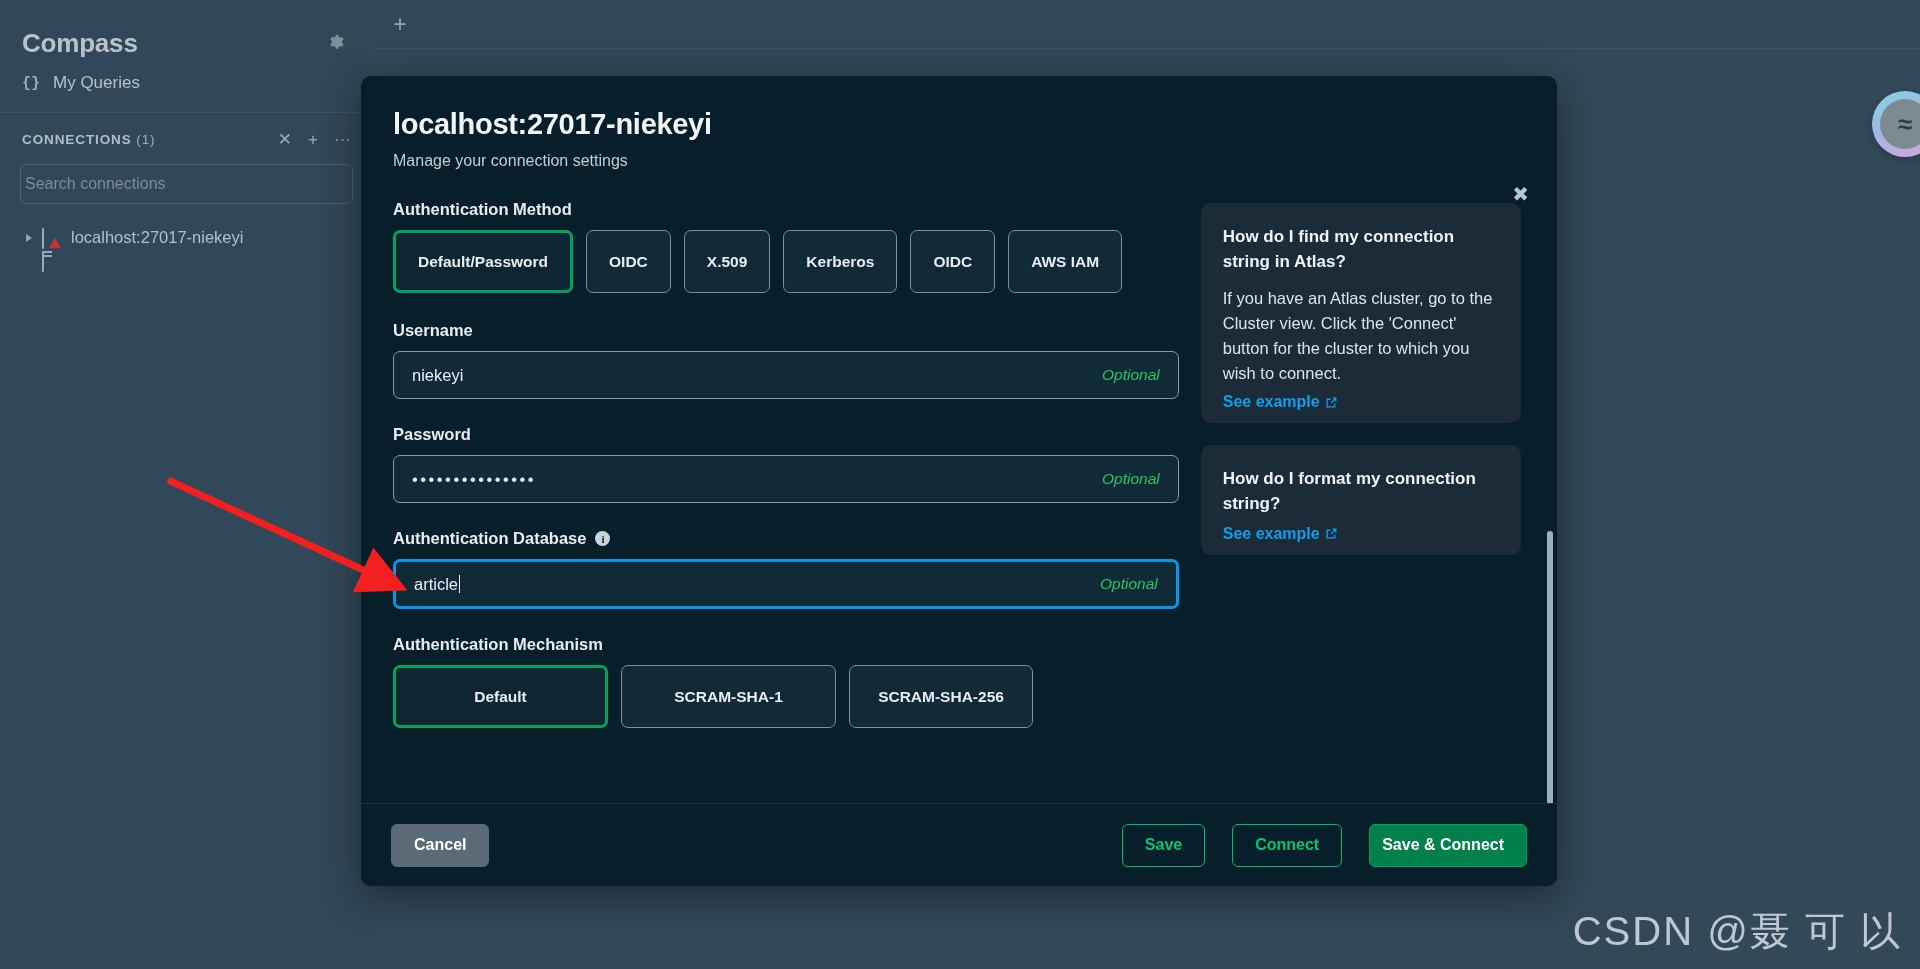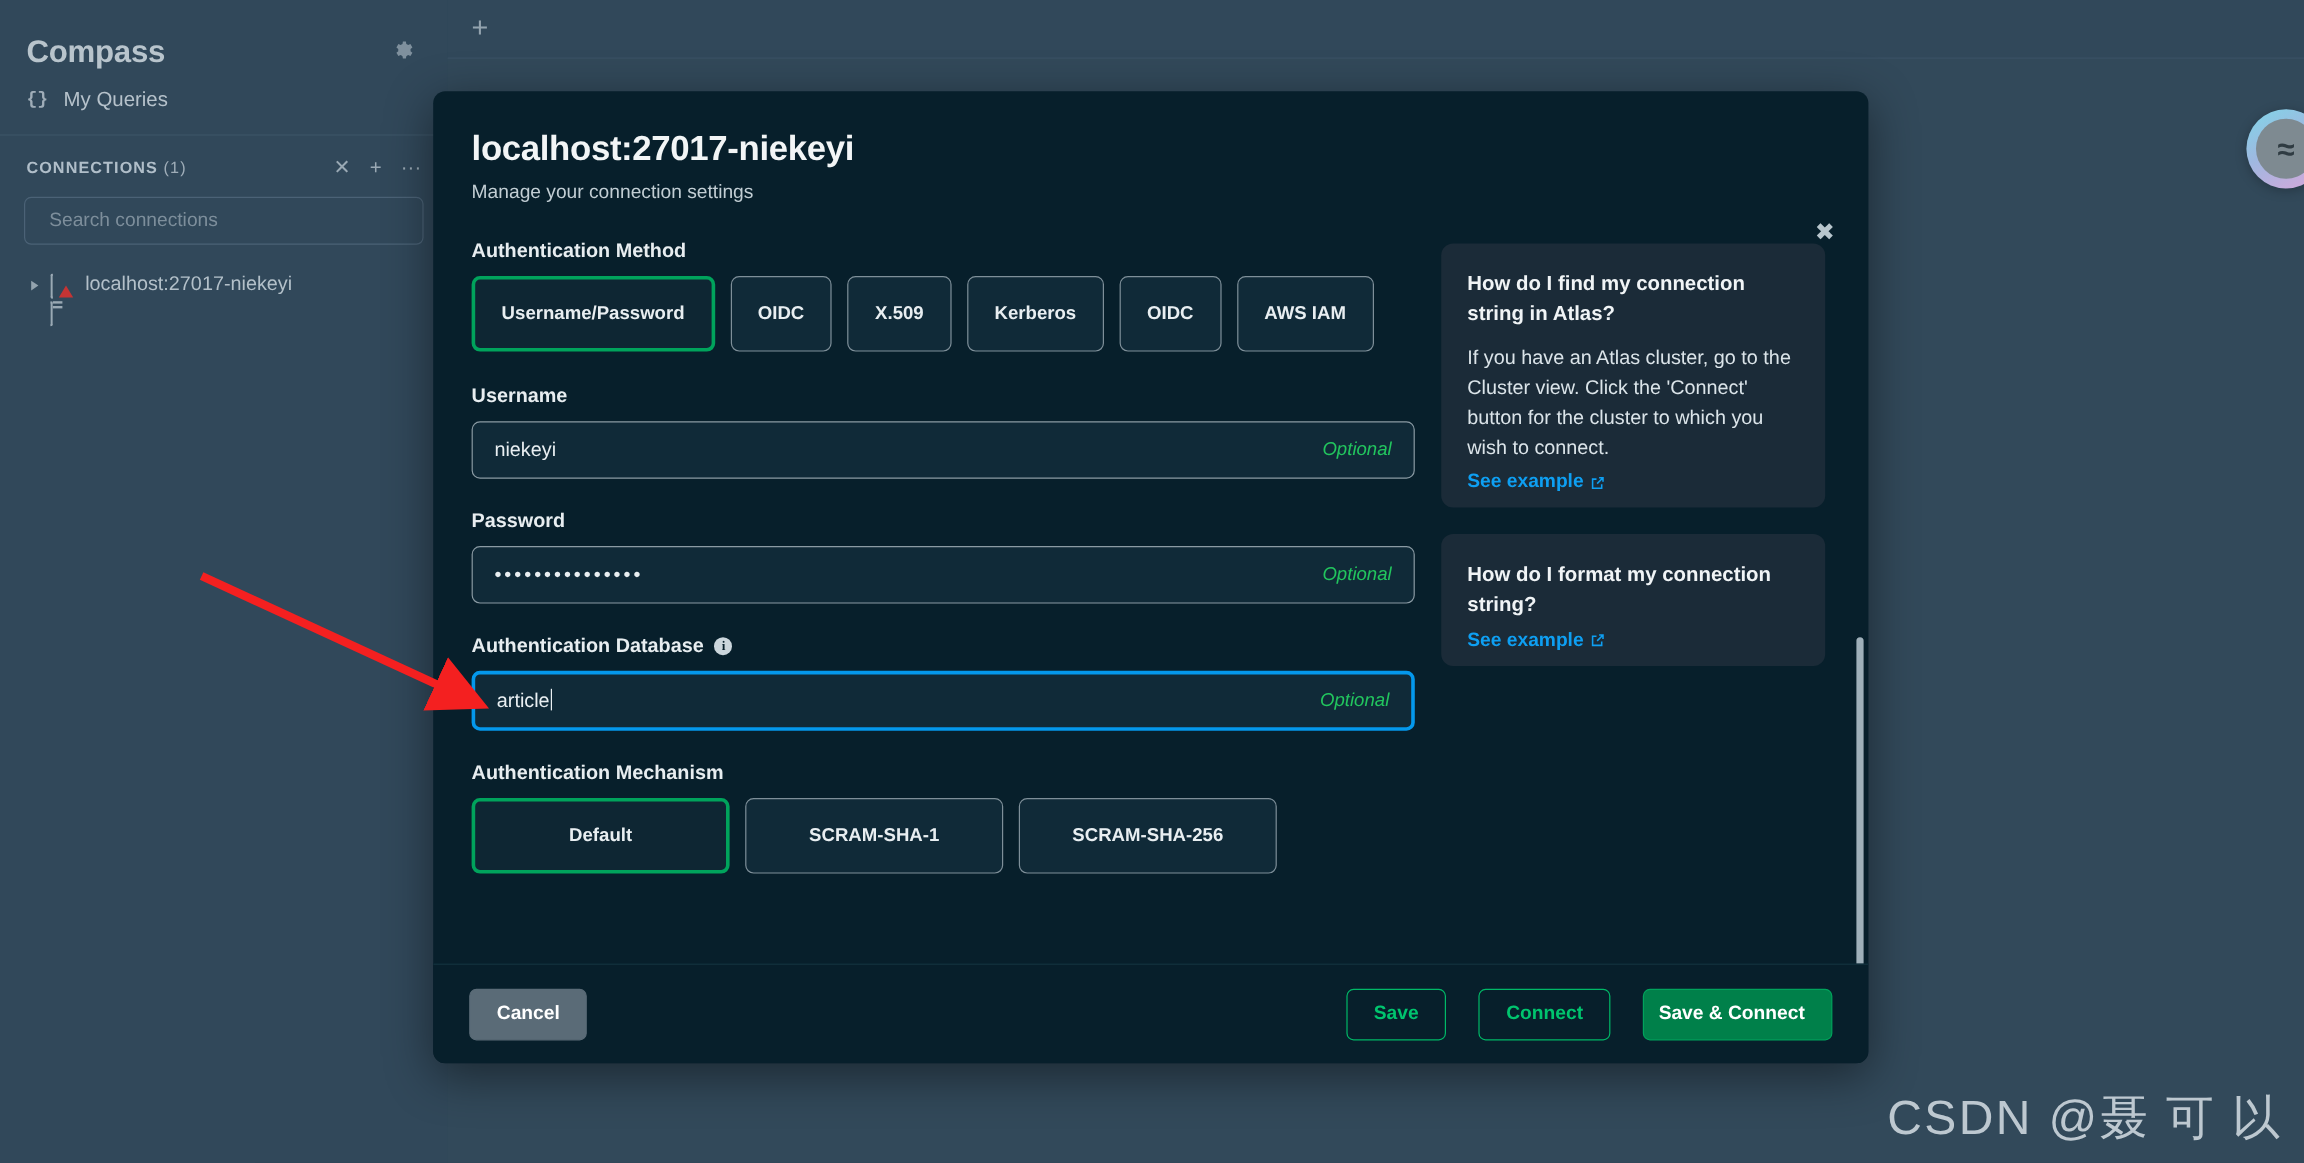--- a/index.html
+++ b/index.html
@@ -40,21 +40,21 @@
   .sb-conn-title {
     font-size: 13.5px; font-weight: bold; color: #b0bec9;
     letter-spacing: .9px; flex: 1;
   }
   .sb-conn-title .cnt { font-weight: normal; color: #9fadb8; }
   .sb-conn-actions { display: flex; align-items: center; gap: 16px; }
   .sb-act { color: #9aa9b4; font-size: 17px; cursor: pointer; line-height: 1; }
   .search-box {
     margin: 6px 20px 0 20px; height: 40px;
     border: 1px solid #4b6276; border-radius: 6px;
-    display: flex; align-items: center; padding: 0 20px;
+    display: flex; align-items: center; padding: 0 4px;
   }
   .search-box span { color: #7d8e9b; font-size: 16px; }
   .conn-item {
     display: flex; align-items: center; gap: 10px;
     margin: 18px 0 0 0; padding: 6px 22px 6px 26px;
     cursor: pointer;
   }
   .caret { width: 0; height: 0;
     border-left: 6px solid #93a3ae; border-top: 4.5px solid transparent; border-bottom: 4.5px solid transparent; }
   .conn-ico { position: relative; width: 19px; height: 16px; }
@@ -267,21 +267,21 @@
       <div class="modal-title">localhost:27017-niekeyi</div>
       <div class="modal-sub">Manage your connection settings</div>
 
       <div class="cols">
         <div class="col-left">
 
           <div class="field-label">
             <span>Authentication Method</span>
           </div>
           <div class="btn-row">
-            <div class="seg-btn selected">Username/Password</div>
+            <div class="seg-btn selected">Default/Password</div>
             <div class="seg-btn">OIDC</div>
             <div class="seg-btn">X.509</div>
             <div class="seg-btn">Kerberos</div>
             <div class="seg-btn">OIDC</div>
             <div class="seg-btn">AWS IAM</div>
           </div>
 
           <div class="field-label">
             <span>Username</span>
           </div>
@@ -306,21 +306,21 @@
             <span class="val"><span>article</span><span class="caret-bar"></span></span>
             <span class="optional">Optional</span>
           </div>
 
           <div class="field-label">
             <span>Authentication Mechanism</span>
           </div>
           <div class="btn-row">
             <div class="seg-btn selected" style="width:215px">Default</div>
             <div class="seg-btn" style="width:215px">SCRAM-SHA-1</div>
-            <div class="seg-btn" style="width:215px">SCRAM-SHA-256</div>
+            <div class="seg-btn" style="width:184px">SCRAM-SHA-256</div>
           </div>
         </div>
 
         <div class="col-right">
           <div class="help-card">
             <div class="help-title">How do I find my connection string in Atlas?</div>
             <div class="help-text">If you have an Atlas cluster, go to the Cluster view. Click the 'Connect' button for the cluster to which you wish to connect.</div>
             <div class="help-link">
               <span>See example</span>
               <svg class="ext-ico" width="13" height="13" viewBox="0 0 24 24">

